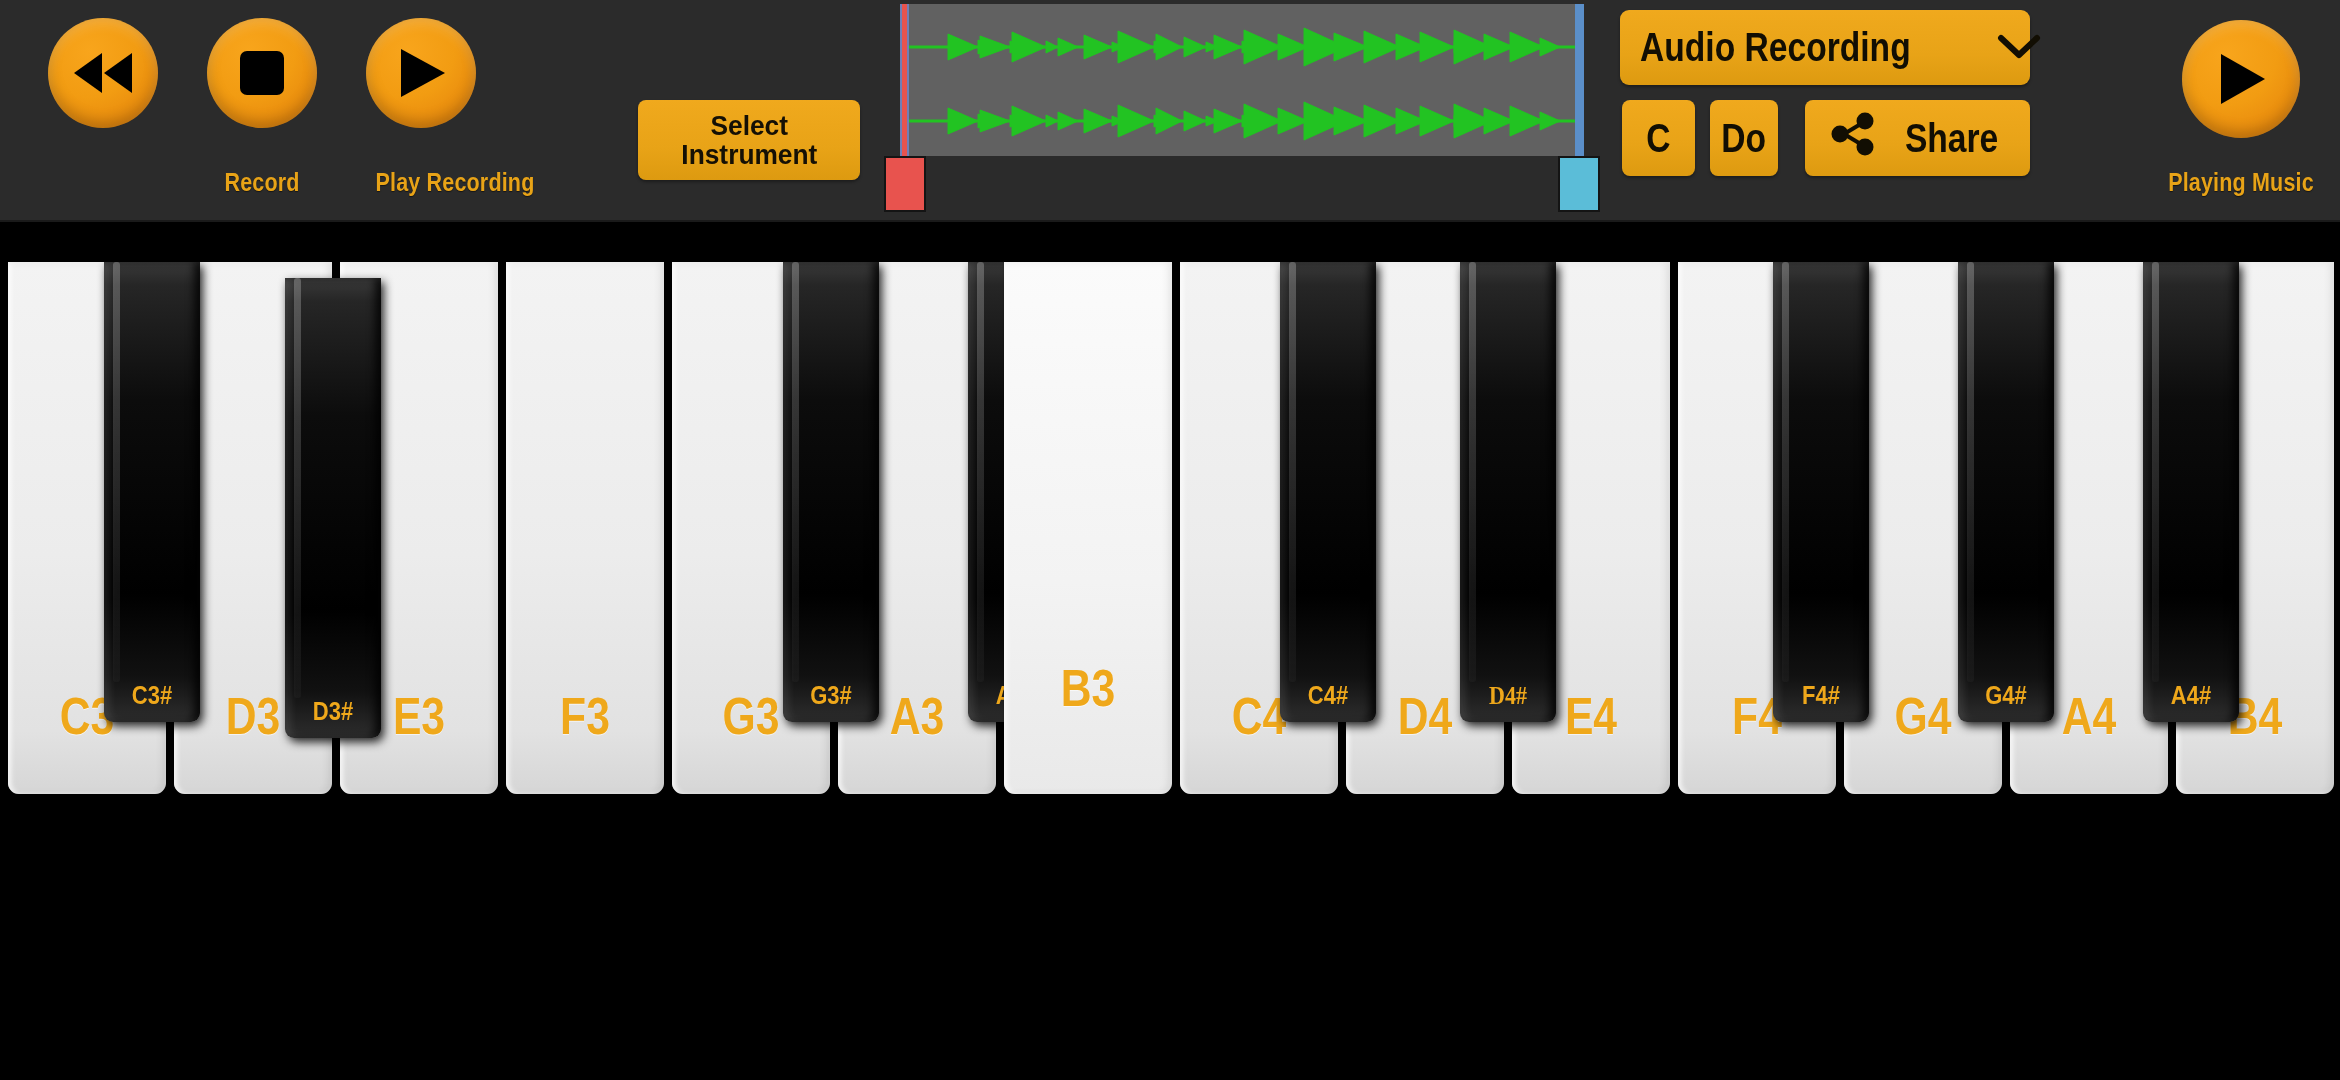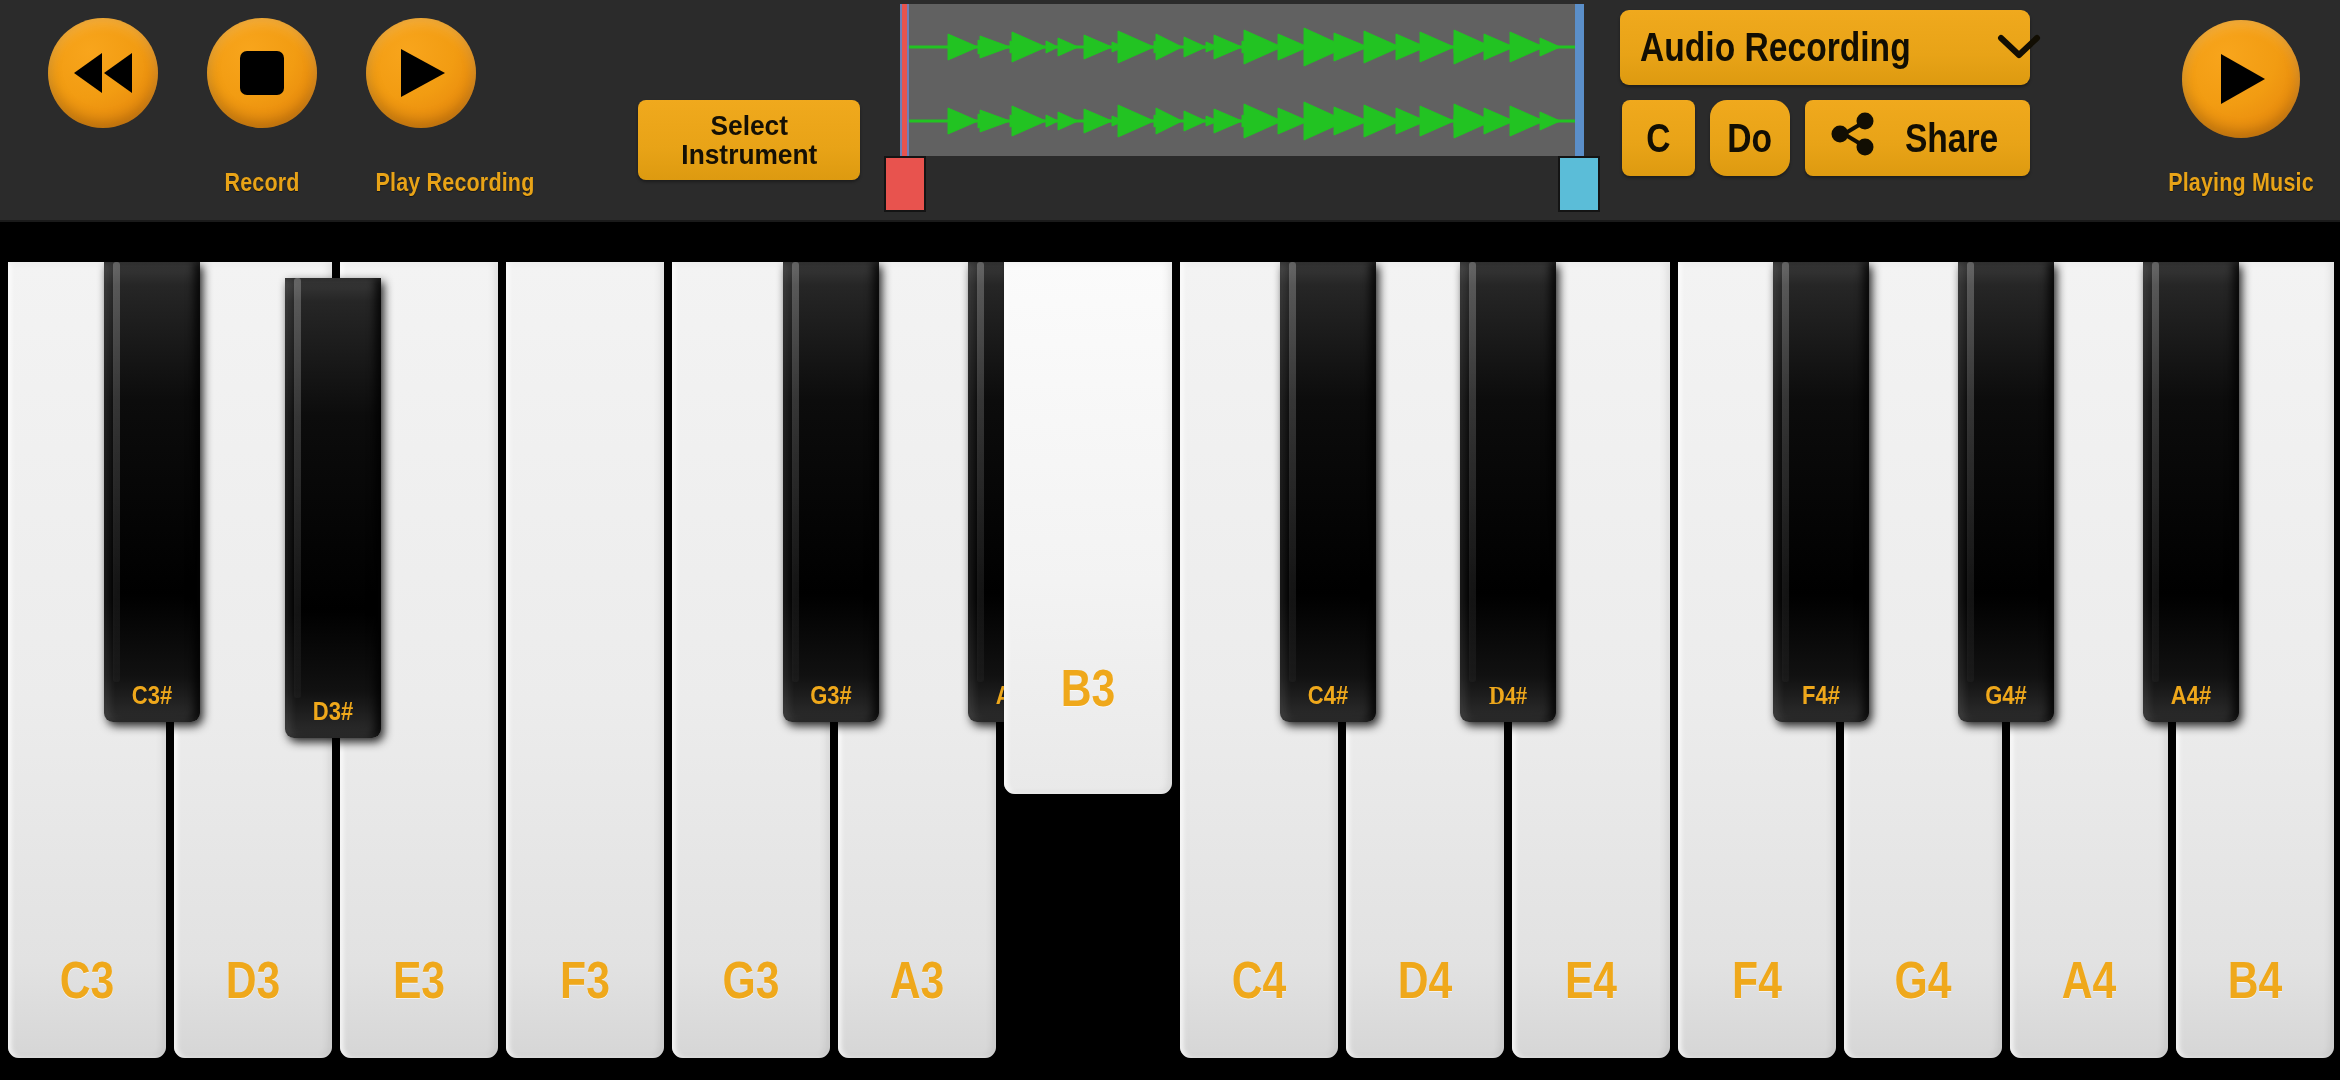--- a/index.html
+++ b/index.html
@@ -118,33 +118,33 @@
     position: absolute;
     background: linear-gradient(180deg,#f0a91d 0%, #e8a317 60%, #dd9a10 100%);
     border-radius: 8px;
     color: #120e03;
     font-weight: bold;
     display: flex; align-items: center; justify-content: center;
     cursor: pointer;
     box-shadow: 0 2px 3px rgba(0,0,0,.35);
   }
   #btn-c   { left: 1622px; top: 100px; width: 73px;  height: 76px; font-size: 40px; }
-  #btn-do  { left: 1710px; top: 100px; width: 80px;  height: 76px; font-size: 40px; border-radius: 17px; }
+  #btn-do  { left: 1710px; top: 100px; width: 68px;  height: 76px; font-size: 40px; }
   #btn-share { left: 1805px; top: 100px; width: 225px; height: 76px; gap: 18px; font-size: 40px; }
   .amber-btn .lbl { transform: scaleX(.84); }
 
   
   #piano {
     position: absolute;
     left: 8px; top: 262px;
     width: 2324px; height: 690px;
   }
   .wkey {
     position: absolute; top: 0;
-    height: 796px;
+    height: 532px;
     background: linear-gradient(180deg, #f3f3f3 0%, #ececec 55%, #e2e2e2 88%, #d6d6d6 100%);
     border-radius: 0 0 11px 11px;
     box-shadow: 2px 0 5px rgba(0,0,0,.55), inset -4px 0 7px rgba(0,0,0,.08), inset 3px 0 5px rgba(255,255,255,.8);
     cursor: pointer;
   }
   .wkey.pressed {
     height: 532px;
     background: linear-gradient(180deg, #fbfbfb 0%, #f3f3f3 60%, #e9e9e9 100%);
     z-index: 3;
   }

